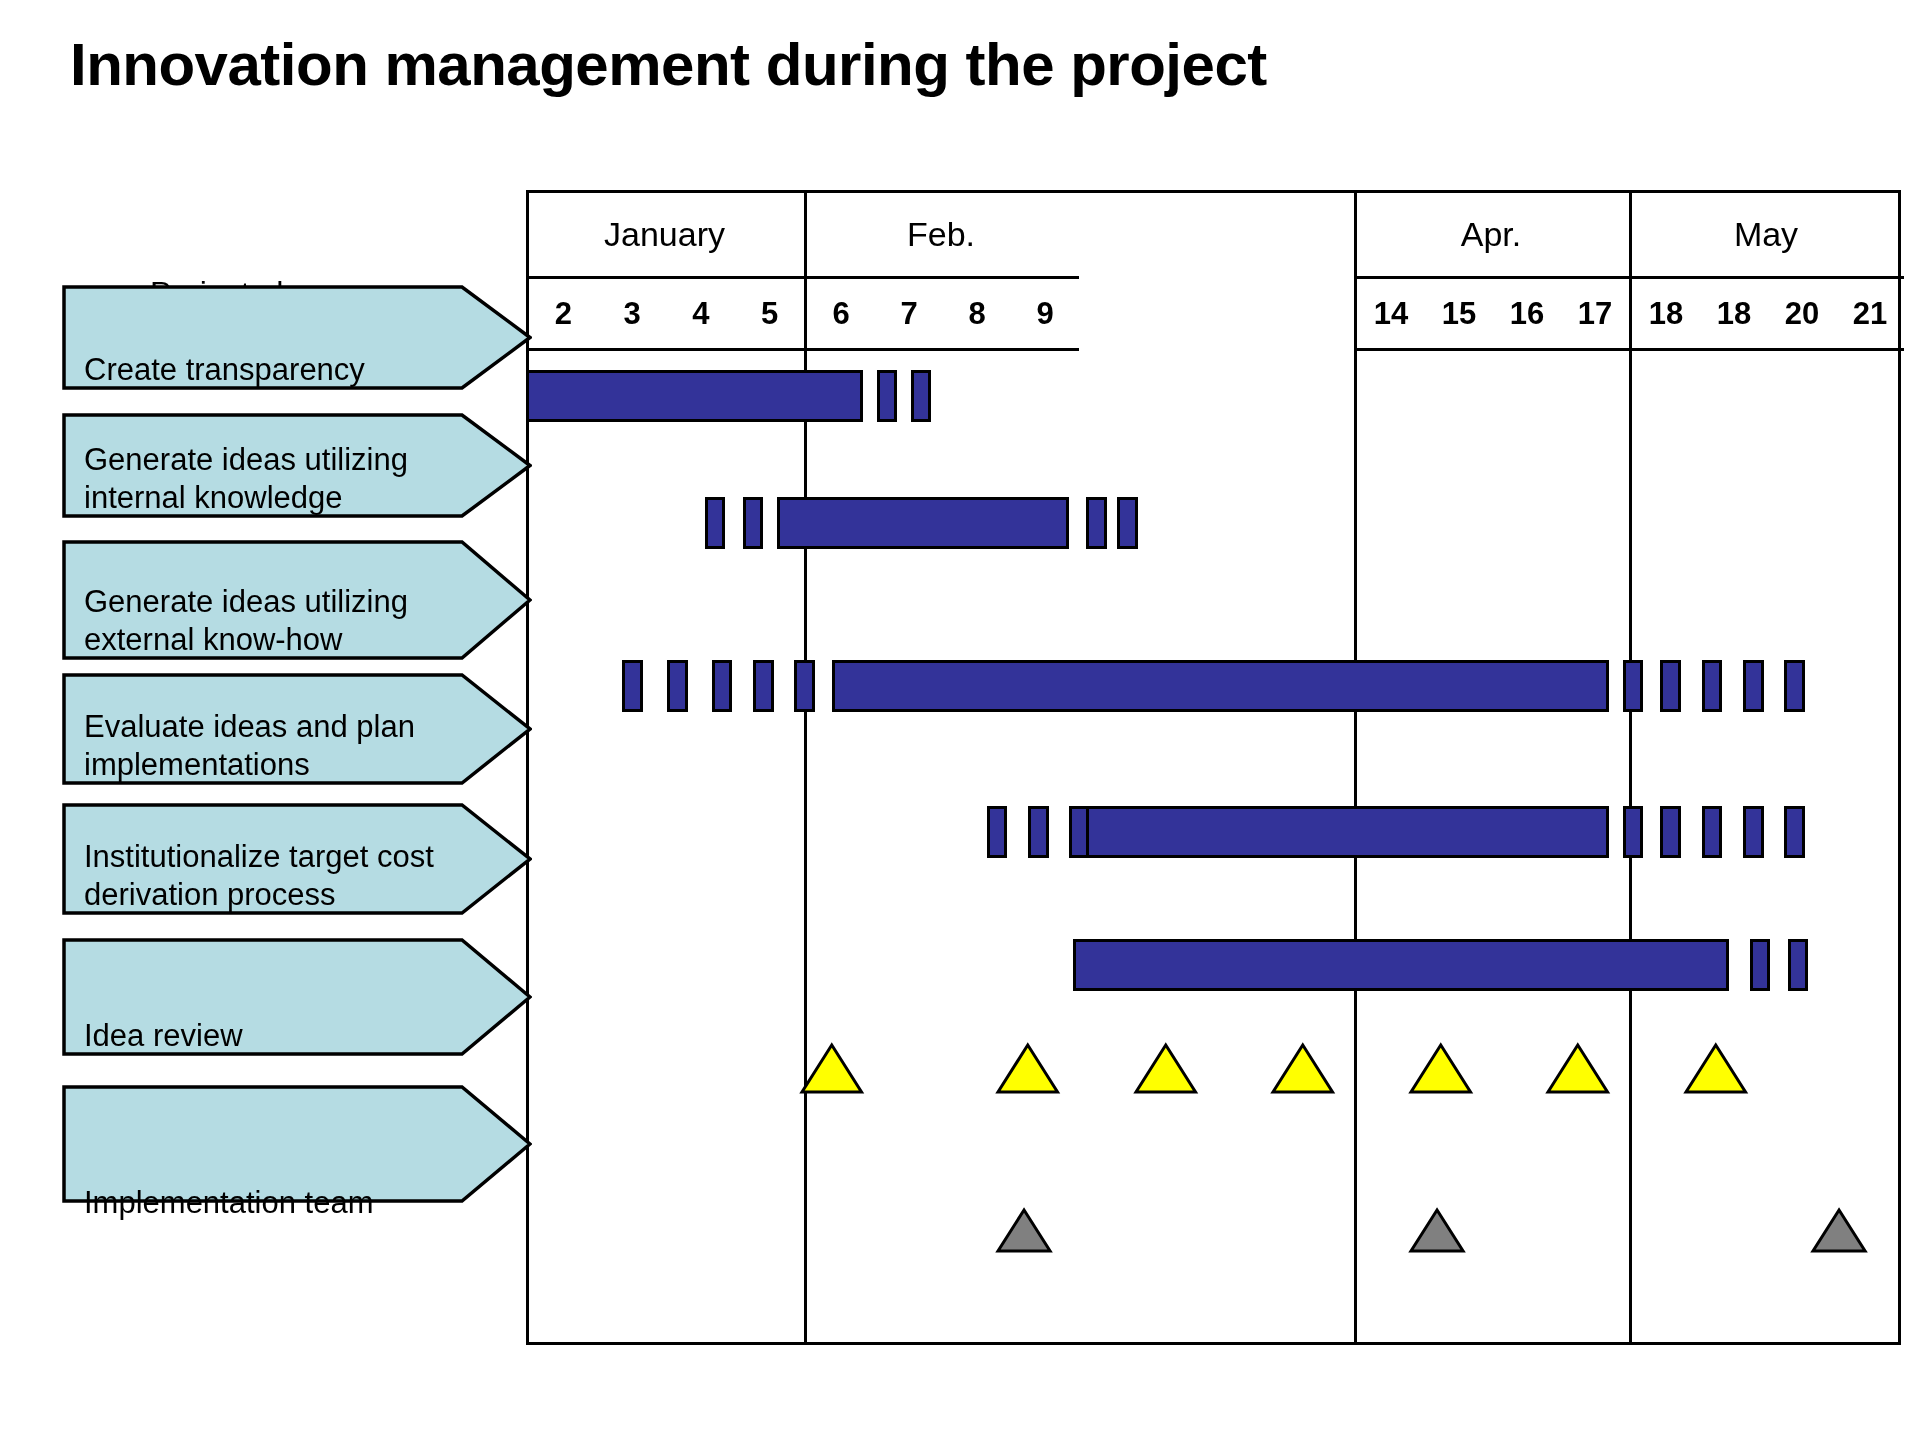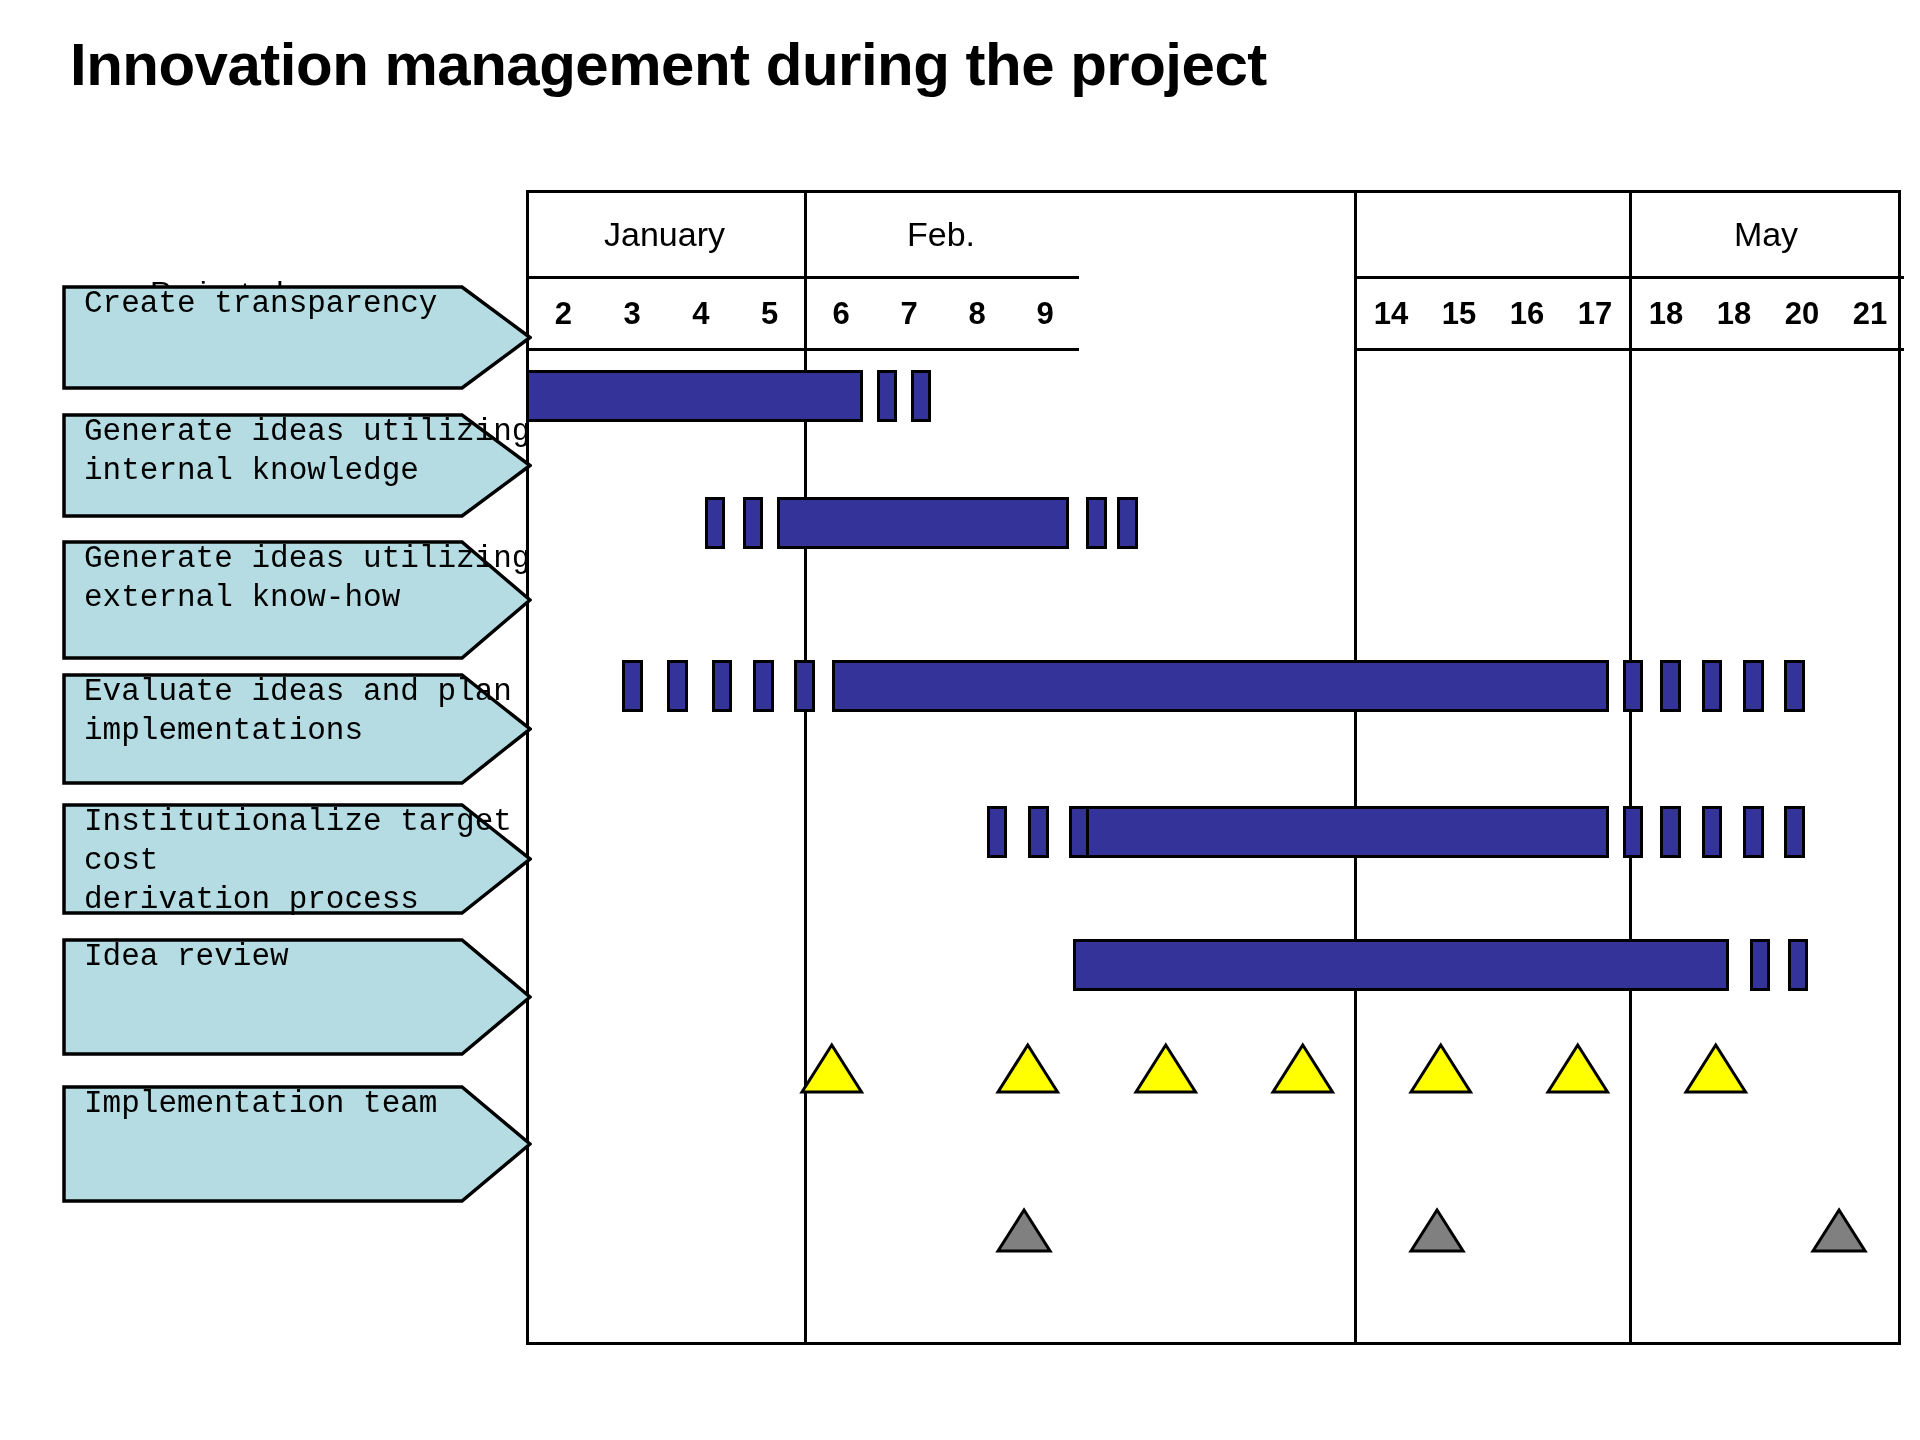--- a/index.html
+++ b/index.html
@@ -59,23 +59,22 @@
     font-size:31px;
     font-weight:bold;
     color:#000;
   }
   
   .phase-arrow{
     position:absolute;
     left:62px;
     width:470px;
     display:flex;
-    align-items:flex-start;
-    box-sizing:border-box;
-    font-family:Liberation Mono, monospace;
+    align-items:flex-end;
+    box-sizing:border-box;
   }
   .phase-label{
     position:relative;
     z-index:2;
     padding-left:22px;
     font-size:31px;
     color:#000;
     line-height:1.25;
     white-space:pre-line;
   }
@@ -115,20 +114,21 @@
       <div class="month-col" style="left: 275px;">
         <div class="month-name">Feb.</div>
         <div class="week-strip">
           <div class="week-num">6</div>
           <div class="week-num">7</div>
           <div class="week-num">8</div>
           <div class="week-num">9</div>
         </div>
       </div>
       <div class="month-col" style="left: 825px;">
+        <div class="month-name">Apr.</div>
         <div class="week-strip">
           <div class="week-num">14</div>
           <div class="week-num">15</div>
           <div class="week-num">16</div>
           <div class="week-num">17</div>
         </div>
       </div>
       <div class="month-col" style="left: 1100px;">
         <div class="month-name">May</div>
         <div class="week-strip">

